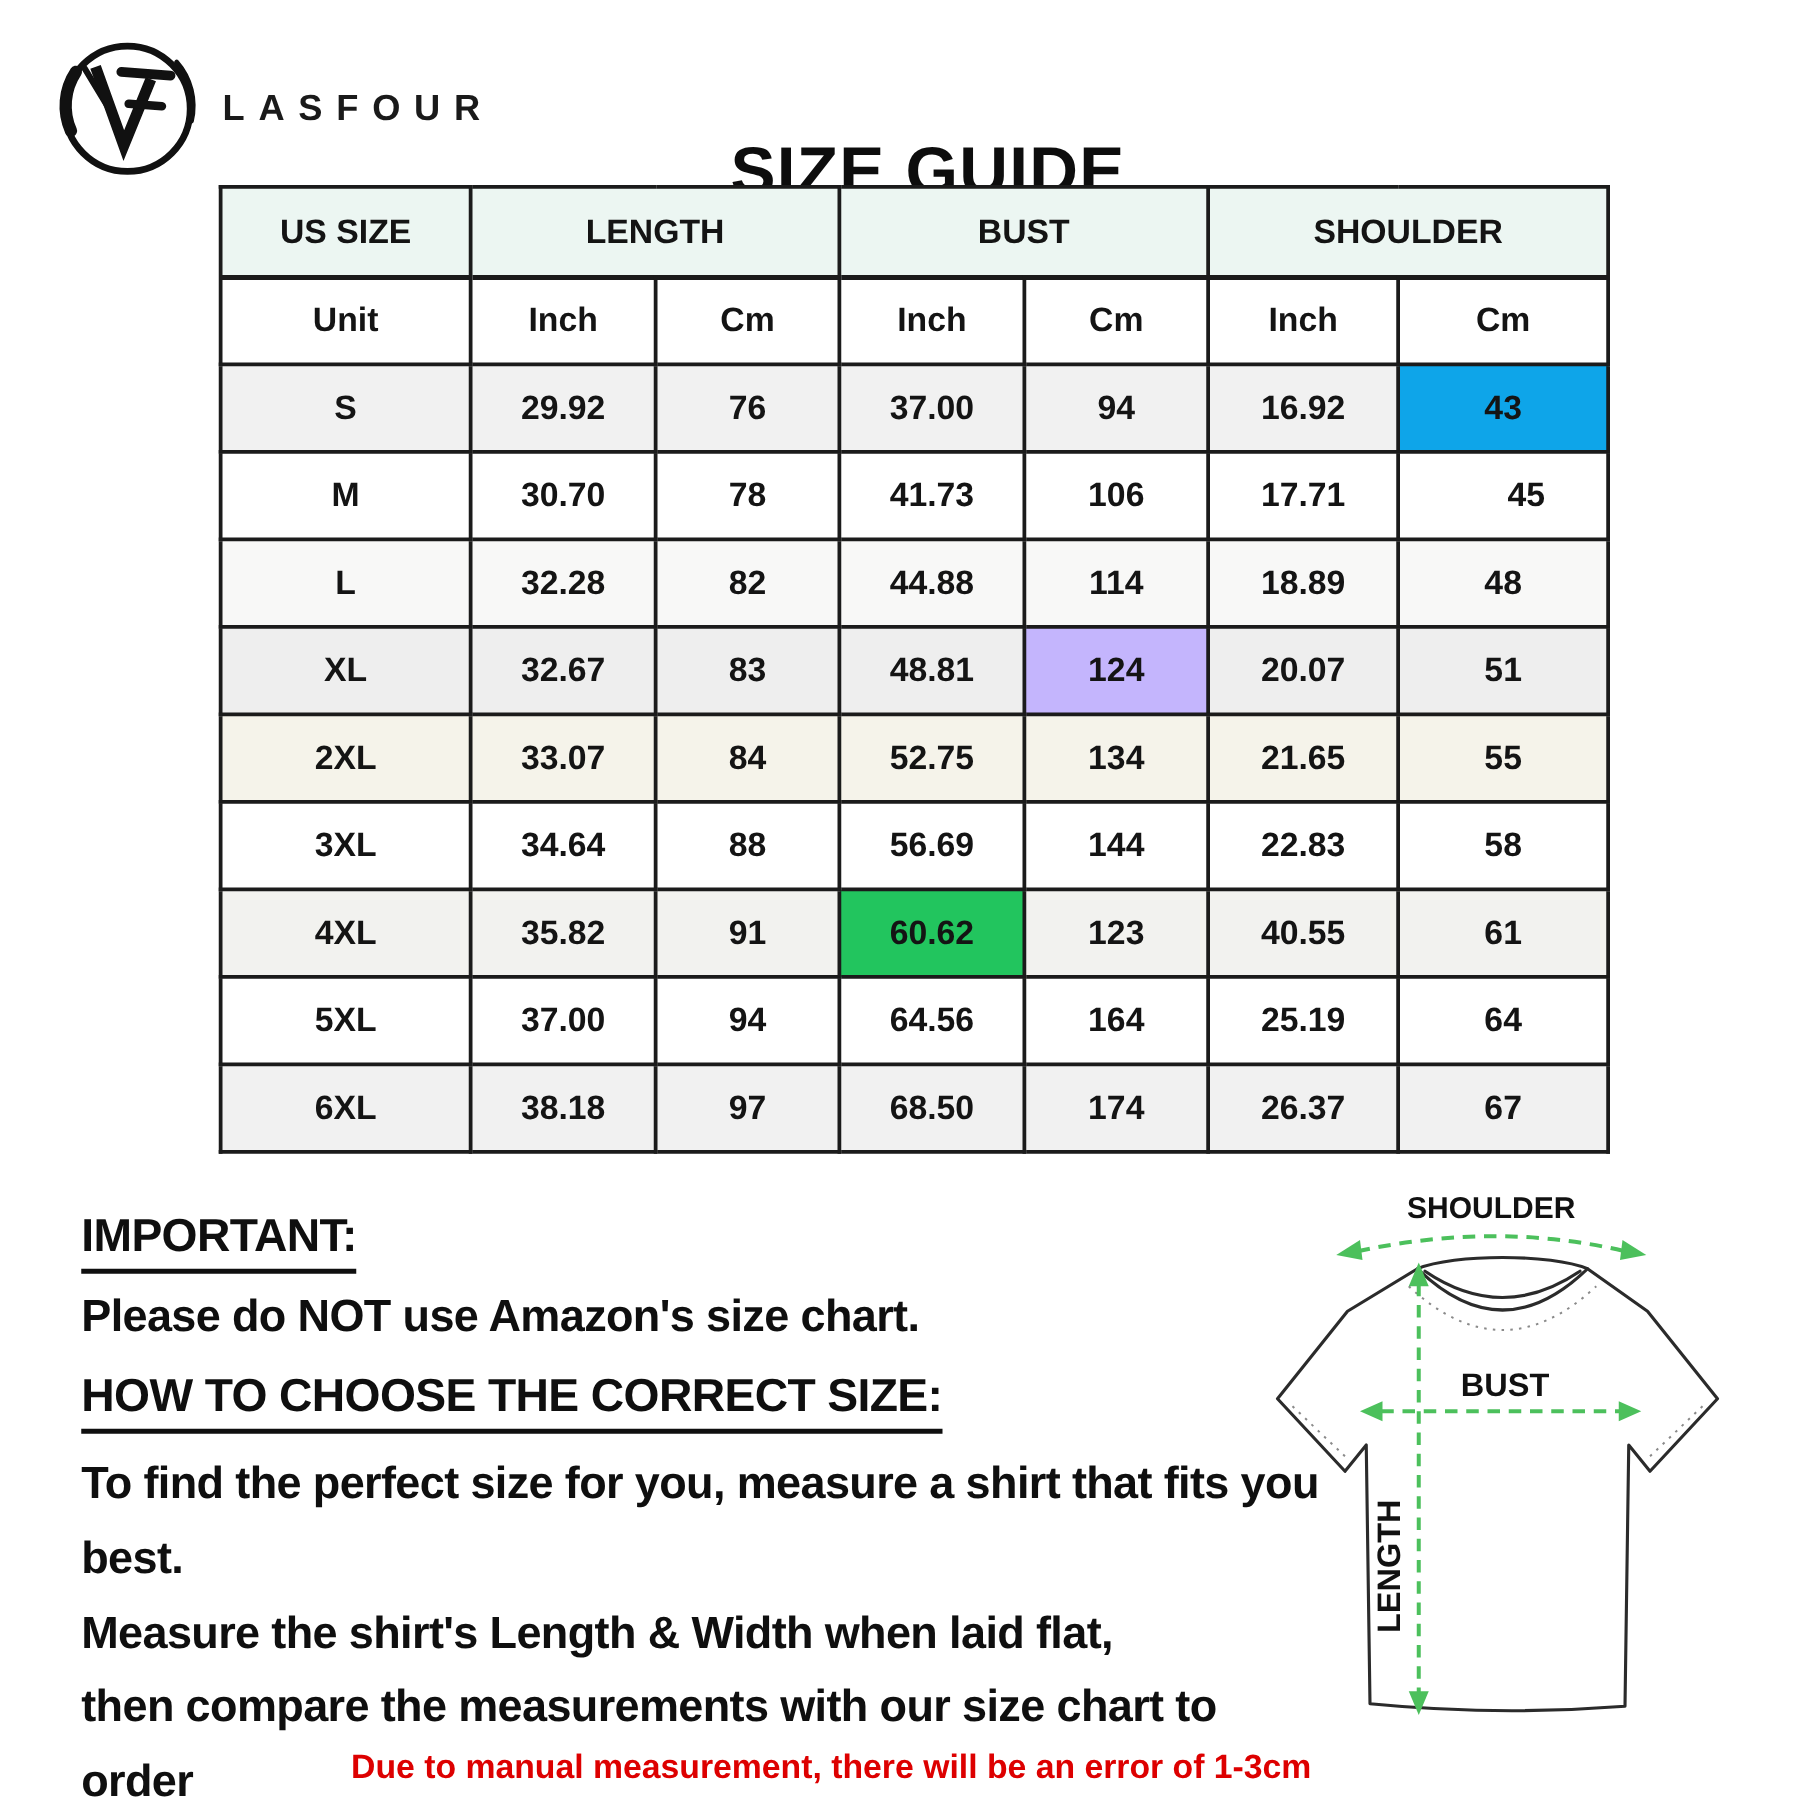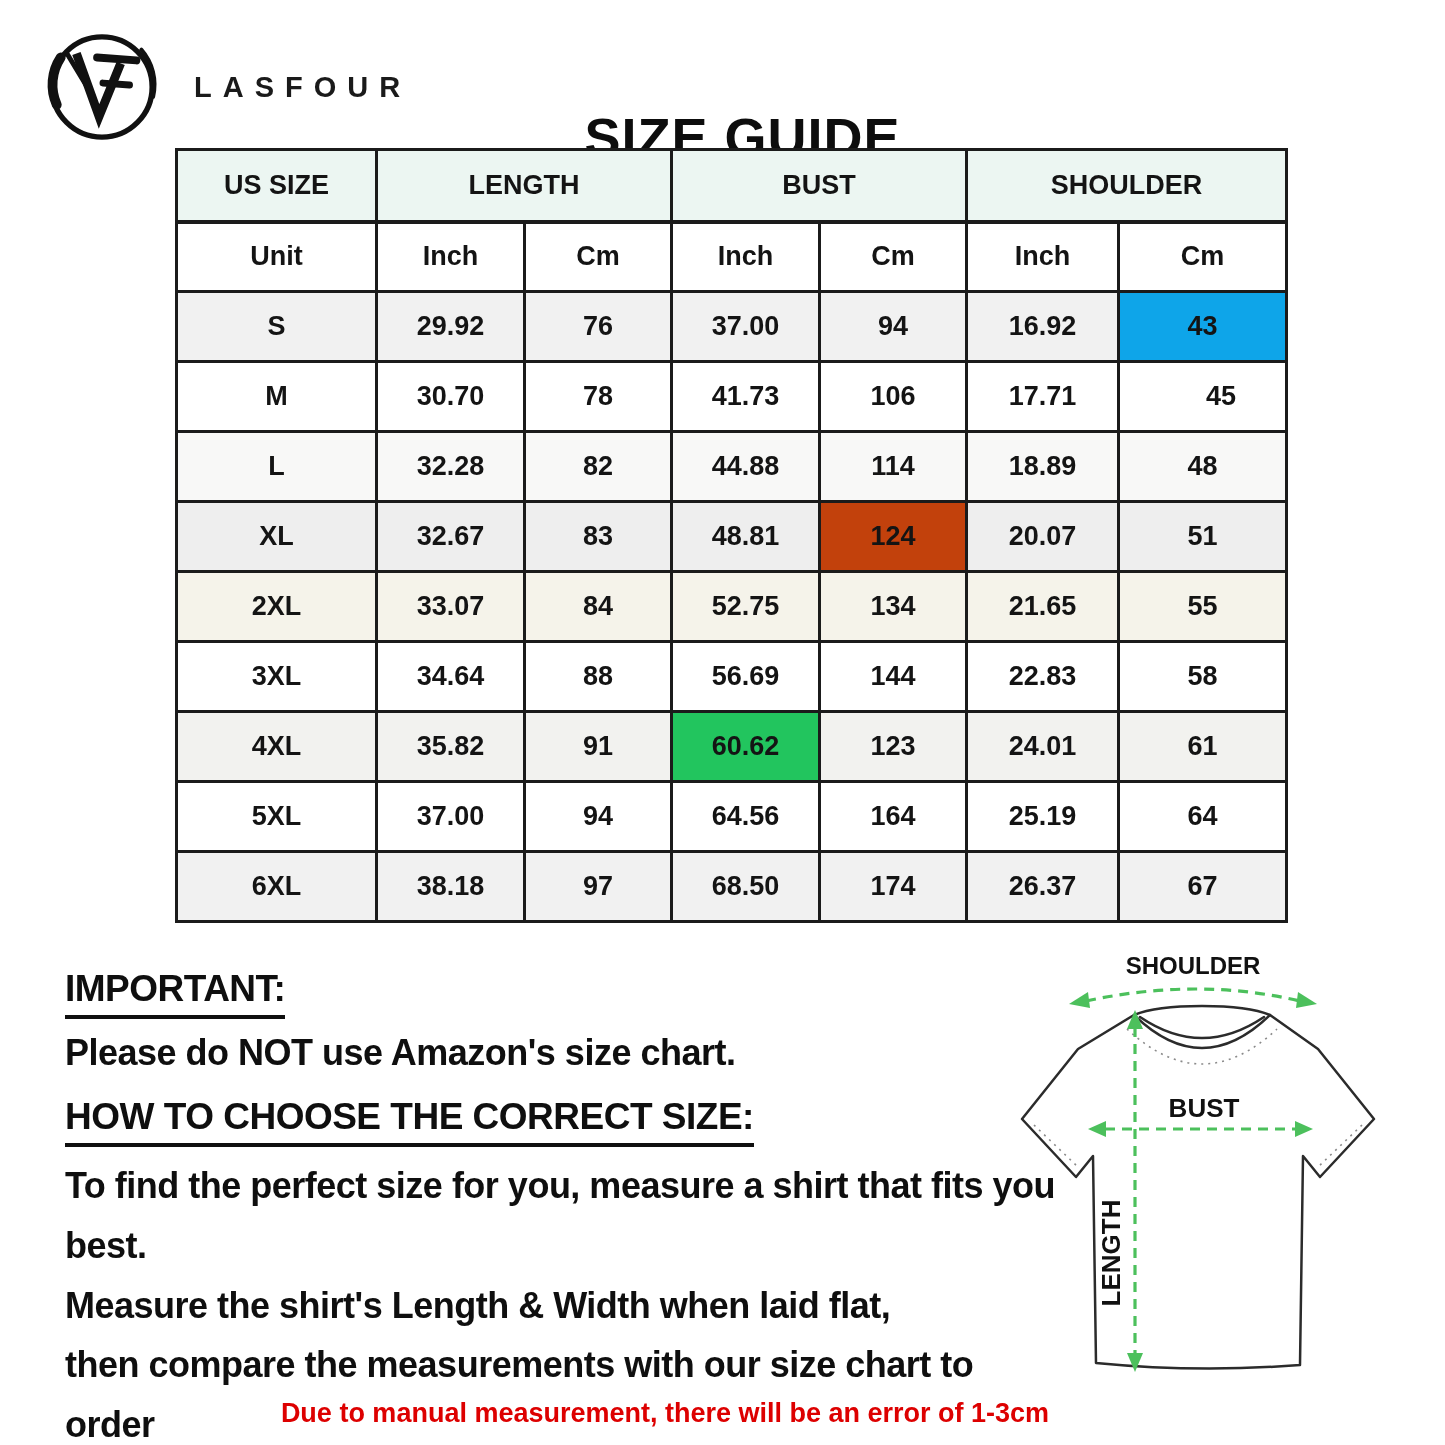--- a/index.html
+++ b/index.html
@@ -9,21 +9,21 @@
     --red:#dd0000;
   }
   *{box-sizing:border-box;}
   html,body{margin:0;padding:0;}
   body{
     width:1445px;height:1445px;position:relative;background:#ffffff;
     font-family:"Liberation Sans", sans-serif;color:var(--ink);overflow:hidden;
   }
 
   
-  .logo{position:absolute;left:42px;top:28px;display:flex;align-items:center;gap:32px;}
+  .logo{position:absolute;left:42px;top:28px;display:flex;align-items:center;gap:16px;}
   .logo svg{width:120px;height:118px;display:block;}
   .brand-name{font-size:29px;font-weight:bold;letter-spacing:11px;color:#1a1a1a;}
   .page-title{
     position:absolute;left:370px;top:70px;width:745px;text-align:center;
     font-size:54px;font-weight:bold;letter-spacing:1px;color:#0d0d0d;
   }
 
   
   .table-wrap{position:absolute;left:175px;top:148px;}
   table.size-table{border-collapse:collapse;table-layout:fixed;width:1110px;}
@@ -137,21 +137,21 @@
           <td style="background: rgb(248, 248, 247);">44.88</td>
           <td style="background: rgb(248, 248, 247);">114</td>
           <td style="background: rgb(248, 248, 247);">18.89</td>
           <td style="background: rgb(248, 248, 247);">48</td>
         </tr>
         <tr>
           <td style="background: rgb(238, 238, 238);">XL</td>
           <td style="background: rgb(238, 238, 238);">32.67</td>
           <td style="background: rgb(238, 238, 238);">83</td>
           <td style="background: rgb(238, 238, 238);">48.81</td>
-          <td style="background: #c2410c;">124</td>
+          <td style="background: #c4b5fd;">124</td>
           <td style="background: rgb(238, 238, 238);">20.07</td>
           <td style="background: rgb(238, 238, 238);">51</td>
         </tr>
         <tr>
           <td style="background: rgb(245, 243, 234);">2XL</td>
           <td style="background: rgb(245, 243, 234);">33.07</td>
           <td style="background: rgb(245, 243, 234);">84</td>
           <td style="background: rgb(245, 243, 234);">52.75</td>
           <td style="background: rgb(245, 243, 234);">134</td>
           <td style="background: rgb(245, 243, 234);">21.65</td>
@@ -165,21 +165,21 @@
           <td style="background: rgb(255, 255, 255);">144</td>
           <td style="background: rgb(255, 255, 255);">22.83</td>
           <td style="background: rgb(255, 255, 255);">58</td>
         </tr>
         <tr>
           <td style="background: rgb(242, 242, 239);">4XL</td>
           <td style="background: rgb(242, 242, 239);">35.82</td>
           <td style="background: rgb(242, 242, 239);">91</td>
           <td style="background: #22c55e;">60.62</td>
           <td style="background: rgb(242, 242, 239);">123</td>
-          <td style="background: rgb(242, 242, 239);">24.01</td>
+          <td style="background: rgb(242, 242, 239);">40.55</td>
           <td style="background: rgb(242, 242, 239);">61</td>
         </tr>
         <tr>
           <td style="background: rgb(255, 255, 255);">5XL</td>
           <td style="background: rgb(255, 255, 255);">37.00</td>
           <td style="background: rgb(255, 255, 255);">94</td>
           <td style="background: rgb(255, 255, 255);">64.56</td>
           <td style="background: rgb(255, 255, 255);">164</td>
           <td style="background: rgb(255, 255, 255);">25.19</td>
           <td style="background: rgb(255, 255, 255);">64</td>

